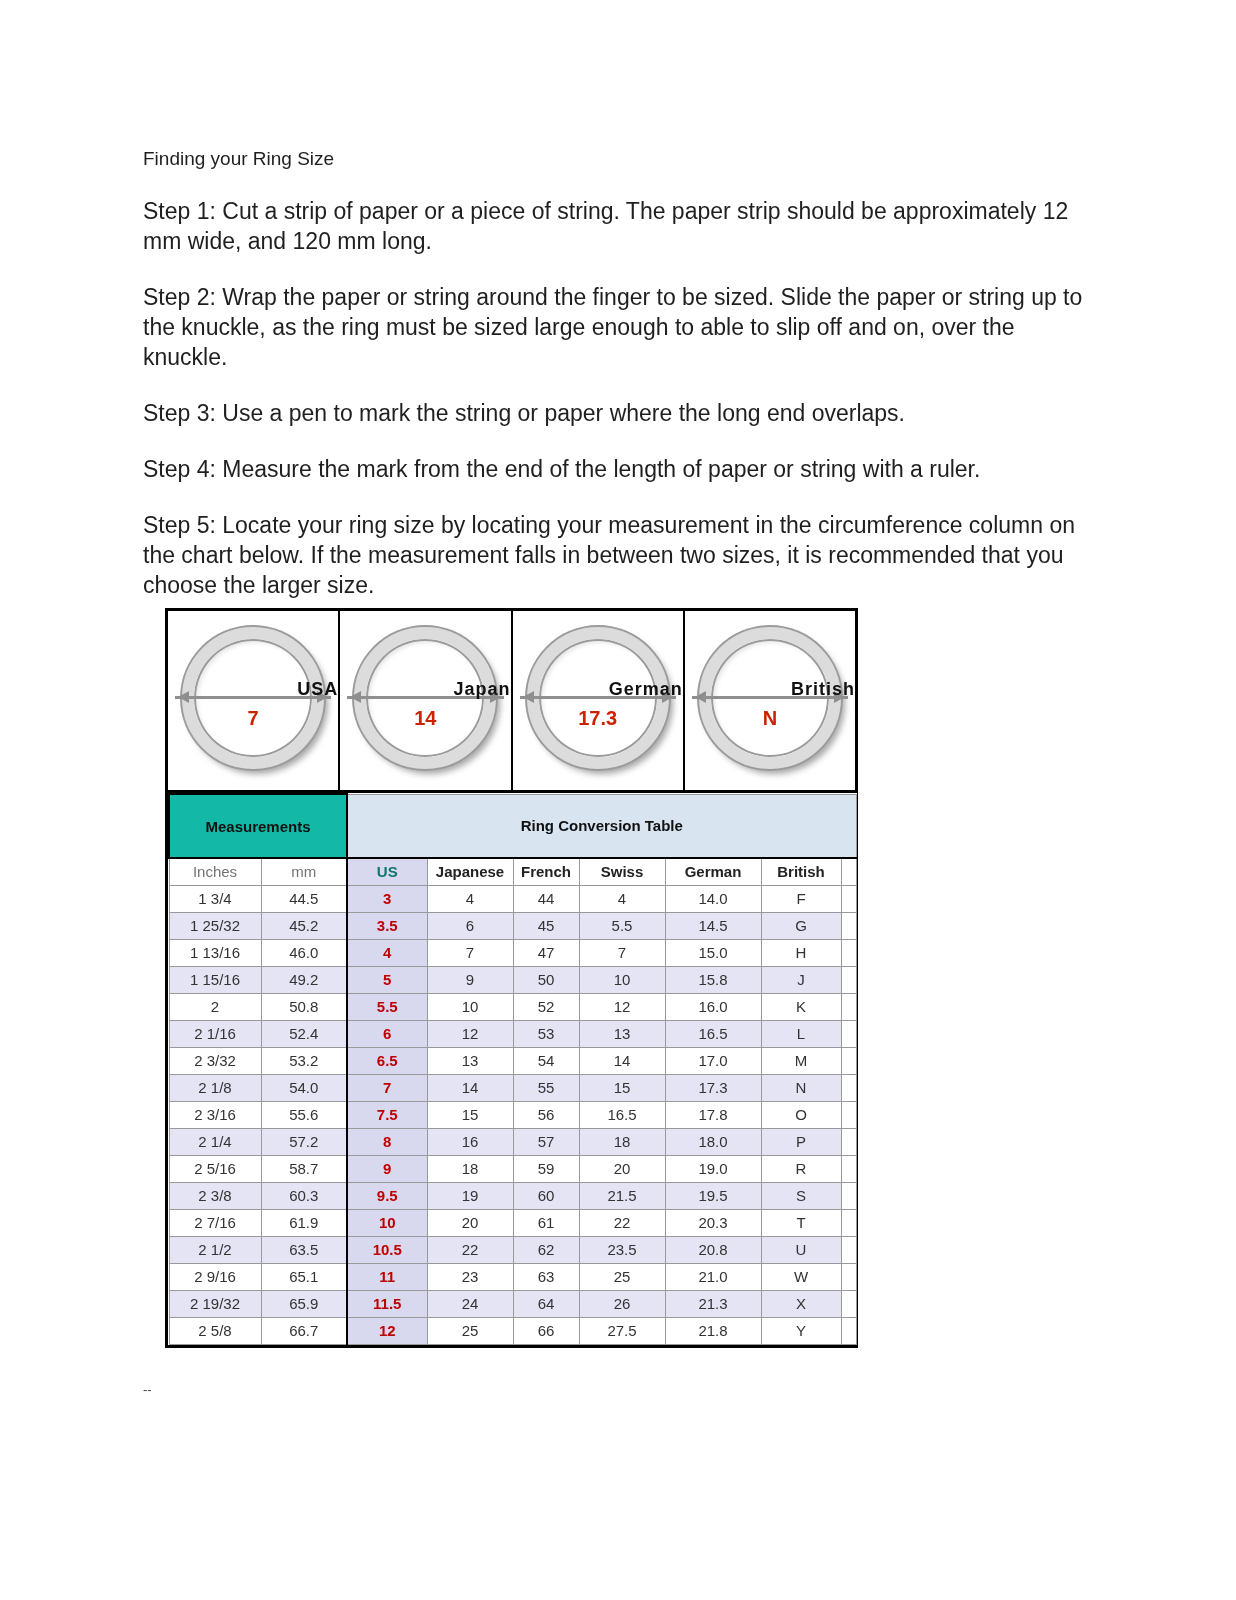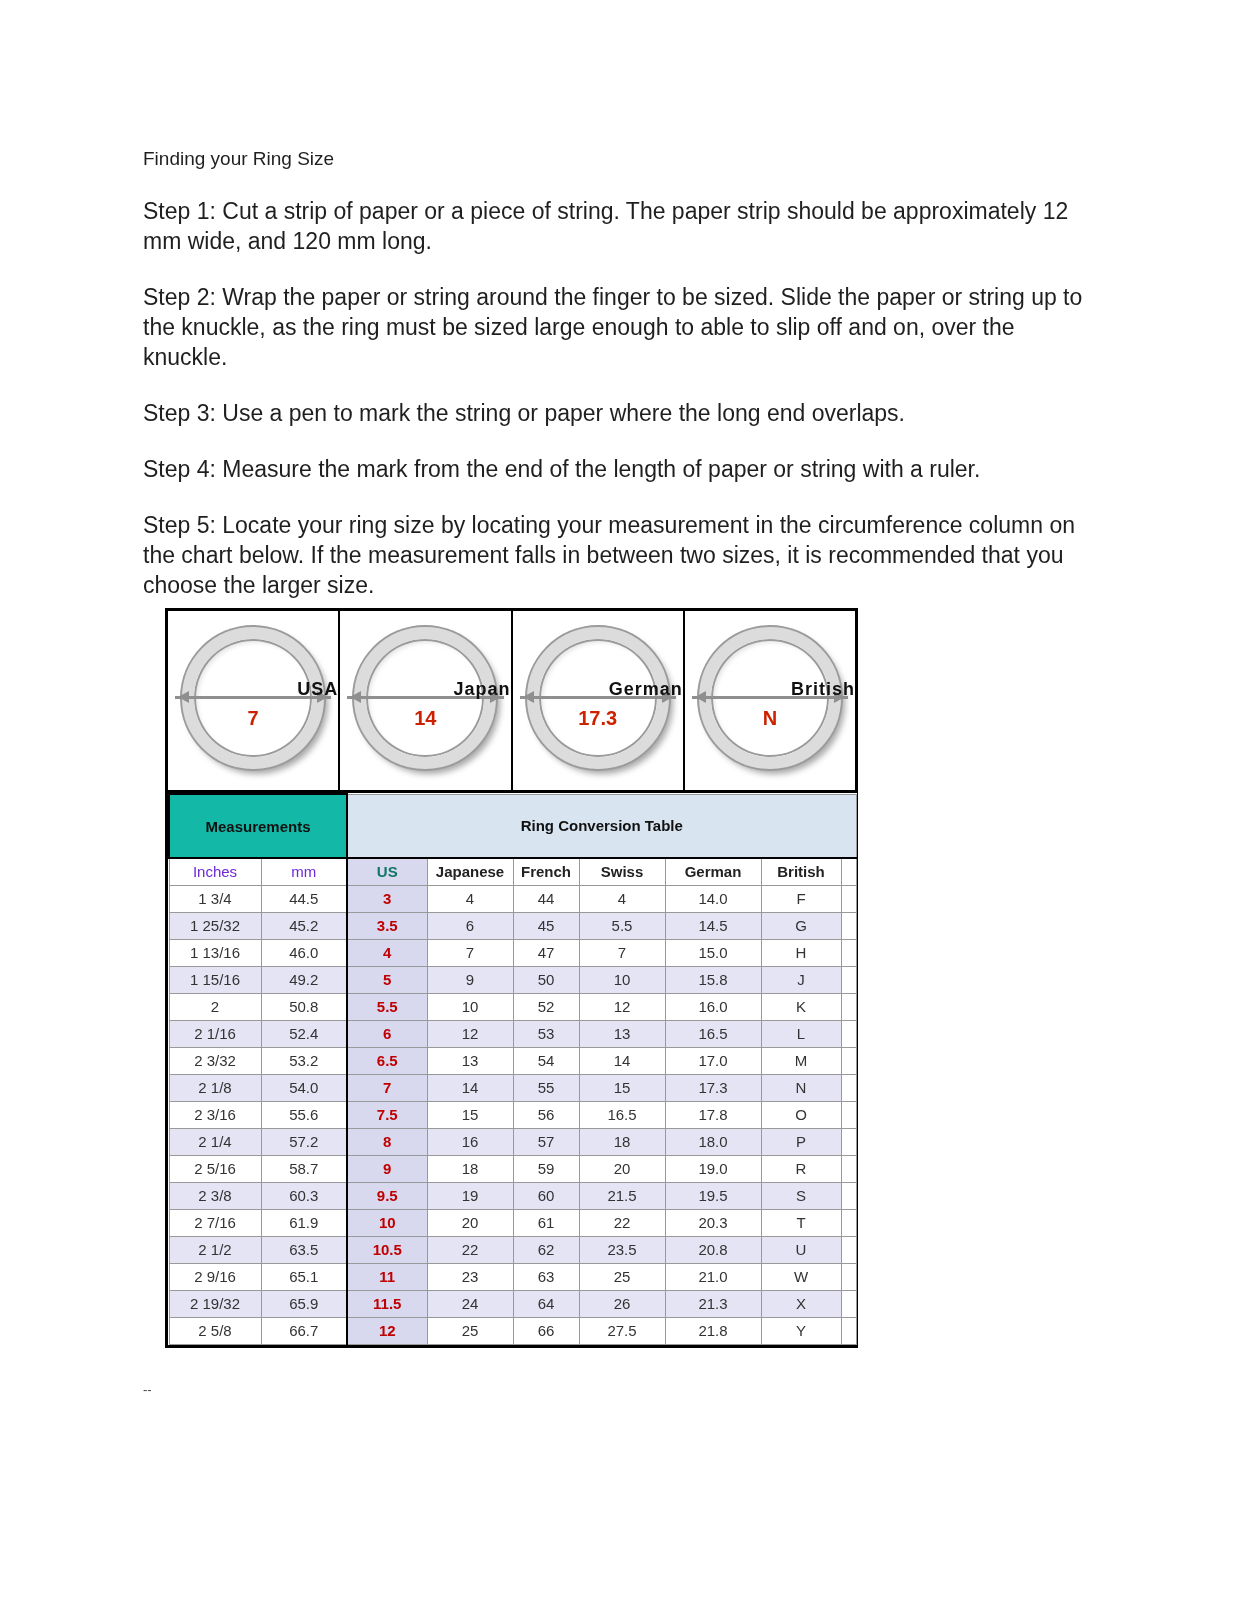--- a/index.html
+++ b/index.html
@@ -152,21 +152,21 @@
   }
   .conv-h {
     height: 64px;
     background: #d9e4f1;
     font-size: 19px;
     font-weight: bold;
     color: #111;
     border-bottom: 2px solid #000 !important;
   }
   .conv-table thead tr.cols th { height: 27px; background: #fff; }
-  .th-inches, .th-mm { font-weight: normal; color: #6d28d9; margin-top: 24px; }
+  .th-inches, .th-mm { font-weight: normal; color: #737373; margin-top: 24px; }
   .th-mm { border-right: 2px solid #000 !important; }
   .th-us {
     color: #0f766e;
     background: #d8d8ef !important;
     font-weight: bold;
   }
   .th-other { font-weight: bold; color: #222; }
   .th-spacer { background: #fff; }
 
   .conv-table tbody td { height: 27px; color: #333; }

